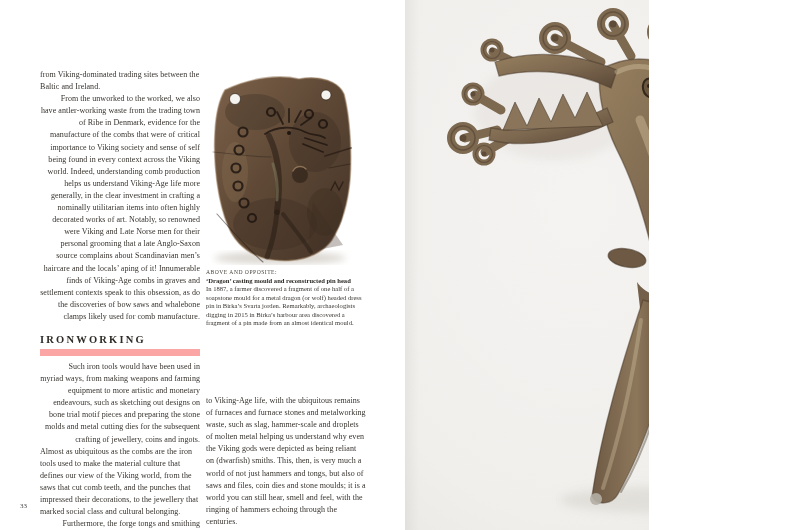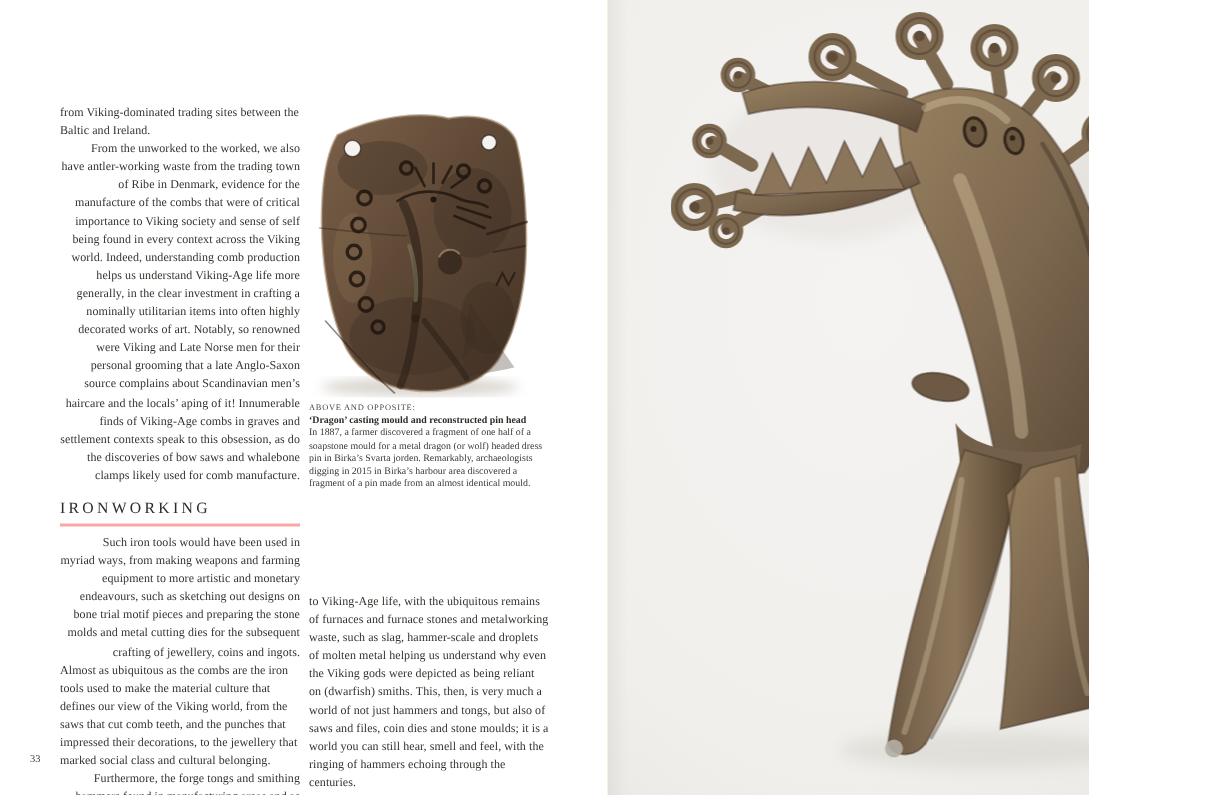--- a/index.html
+++ b/index.html
@@ -1,34 +1,34 @@
 <!DOCTYPE html>
 <html><head>
 <meta charset="utf-8">
 <style>
   html,body{margin:0;padding:0;background:#ffffff;}
   .spread{
-    position:relative;width:726px;height:530px;overflow:hidden;
-    background:#fef9c3;
+    position:relative;width:649px;height:530px;overflow:hidden;
+    background:#d946ef;
     font-family:"Liberation Serif","DejaVu Serif",serif;
     color:#37332e;
   }
   
   .page-left{position:absolute;left:0;top:0;width:405px;height:530px;background:#ffffff;}
   .col1{position:absolute;left:40px;top:69px;width:160px;}
   .col2-text{position:absolute;left:206px;top:395px;width:160px;}
   p.body{
     margin:0;font-size:8px;line-height:12.1px;text-align:left;
     letter-spacing:.05px;
   }
   p.body.indent{text-indent:9px;text-align:right;}
   h2.sect{
     margin:11px 0 5px 0;padding:0 0 4px 0;
-    font-size:10.5px;font-weight:normal;letter-spacing:2.2px;color:#2e2b27;
-    border-bottom:2px solid #fca5a5;
+    font-size:10.5px;font-weight:bold;letter-spacing:2.2px;color:#2e2b27;
+    border-bottom:7px solid #fca5a5;
   }
   .pagenum{position:absolute;left:20px;top:502px;font-size:7px;color:#444;}
   
   .fig-mould{position:absolute;left:205px;top:72px;width:150px;height:193px;margin:0;}
   .caption{position:absolute;left:206px;top:269px;width:156px;}
   .cap-kicker{font-size:5.6px;letter-spacing:.5px;color:#4a463f;margin-bottom:2px;}
   .cap-title{font-size:6.6px;font-weight:bold;color:#2e2b27;line-height:8.4px;}
   .cap-body{font-size:6.6px;line-height:8.4px;color:#3b3733;}
   
   .page-right{position:absolute;left:405px;top:0;width:405px;height:530px;}

